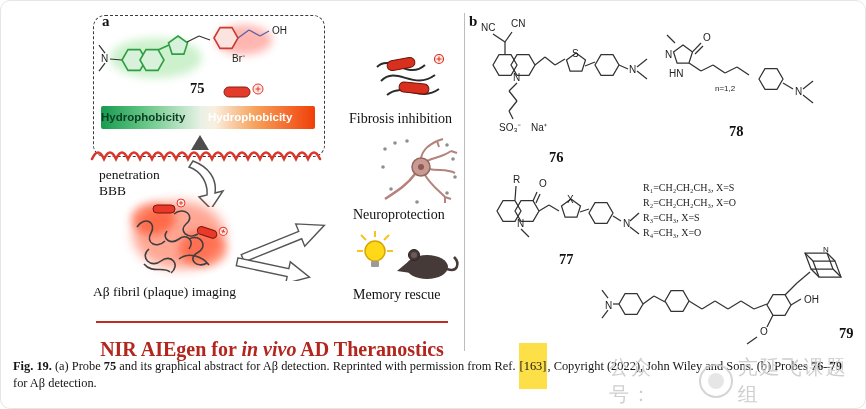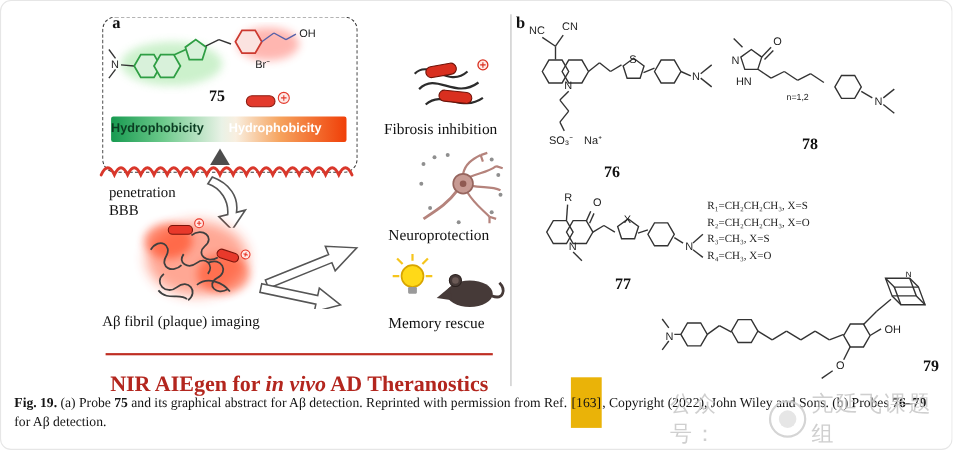--- a/index.html
+++ b/index.html
@@ -20,21 +20,21 @@
   .outcome{font-size:14px}
   .fibril-cap{font-size:13.5px}
   .red-rule{position:absolute;left:95px;top:320px;width:352px;border-top:2px solid #bf2e23}
   .banner{position:absolute;left:95px;top:337px;width:352px;text-align:center;color:#b3261e;font-weight:bold;font-size:20px}
   .banner i{font-style:italic}
   .divider{position:absolute;left:463px;top:12px;width:1px;height:338px;background:#bdbdbd}
   .s-num{position:absolute;font-weight:bold;font-size:14.5px}
   .subs{position:absolute;left:642px;top:179px;font-size:10px;line-height:1.5;color:#222}
   .caption{position:absolute;left:12px;top:357px;width:843px;font-size:12.4px;line-height:1.35;color:#151515}
   .caption b{font-weight:bold}
-  .ref-link{background:#eab308;padding:16px 1px;cursor:pointer}
+  .ref-link{background:#fde047;padding:16px 1px;cursor:pointer}
   .watermark{position:absolute;left:608px;top:353px;display:flex;align-items:center;gap:5px;color:#c7c7c7;opacity:.85;
     font-family:"Liberation Sans",sans-serif;font-size:20px;letter-spacing:2px;z-index:5;pointer-events:none}
   .wm-logo{width:34px;height:34px;border:2px solid #cecece;border-radius:50%;flex:0 0 auto;position:relative}
   .wm-logo::after{content:"";position:absolute;inset:7px;border-radius:50%;background:#e2e2e2}
   
   .bond{stroke:#333;stroke-width:1.25;fill:none}
   .gbond{stroke:#2f9e44;stroke-width:1.6;fill:#d8f1da}
   .rbond{stroke:#cc3a30;stroke-width:1.6;fill:#fbe3e0}
   .atom{font:10px "Liberation Sans",sans-serif;fill:#222}
   .atom-s{font:8px "Liberation Sans",sans-serif;fill:#222}

